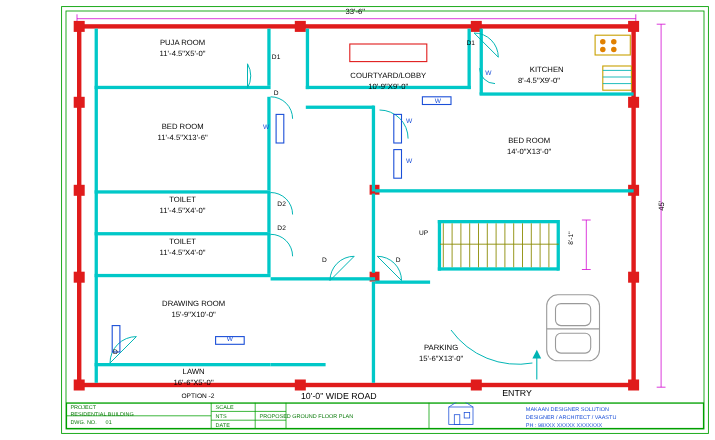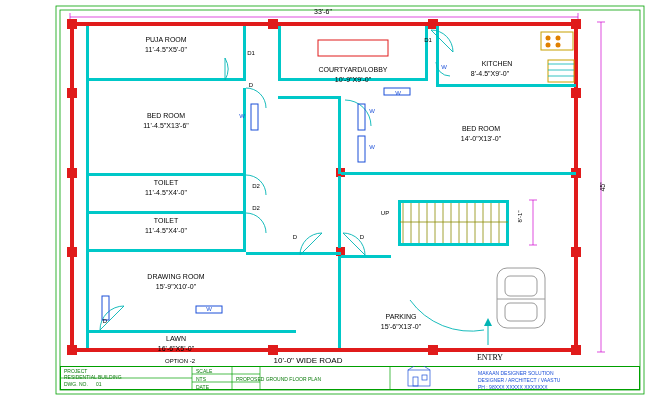--- a/index.html
+++ b/index.html
@@ -215,21 +215,21 @@
 
   <div class="txt lbl" style="left:452px;top:60px;width:90px;">KITCHEN</div>
   <div class="txt lbl" style="left:440px;top:70px;width:100px;">8'-4.5"X9'-0"</div>
 
   <div class="txt lbl" style="left:415px;top:125px;width:132px;">BED ROOM</div>
   <div class="txt lbl" style="left:415px;top:135px;width:132px;">14'-0"X13'-0"</div>
 
   <div class="txt lbl" style="left:346px;top:313px;width:110px;">PARKING</div>
   <div class="txt lbl" style="left:346px;top:323px;width:110px;">15'-6"X13'-0"</div>
 
-  <div class="txt lbl" style="left:455px;top:353px;width:70px;font-size:8px;font-family:Liberation Serif, serif;">ENTRY</div>
+  <div class="txt lbl" style="left:435px;top:353px;width:70px;font-size:8px;">ENTRY</div>
 
   <div class="txt lbl" style="left:376px;top:210px;width:18px;font-size:6px;">UP</div>
 
   <div class="txt lbl" style="left:228px;top:356px;width:160px;font-size:8px;">10'-0" WIDE ROAD</div>
 
   <div class="txt lbl" style="left:140px;top:358px;width:80px;font-size:6px;">OPTION -2</div>
 
   <div class="txt lbl" style="left:243px;top:50px;width:16px;font-size:6px;">D1</div>
   <div class="txt lbl" style="left:420px;top:37px;width:16px;font-size:6px;">D1</div>
   <div class="txt lbl" style="left:244px;top:82px;width:14px;font-size:6px;">D</div>

